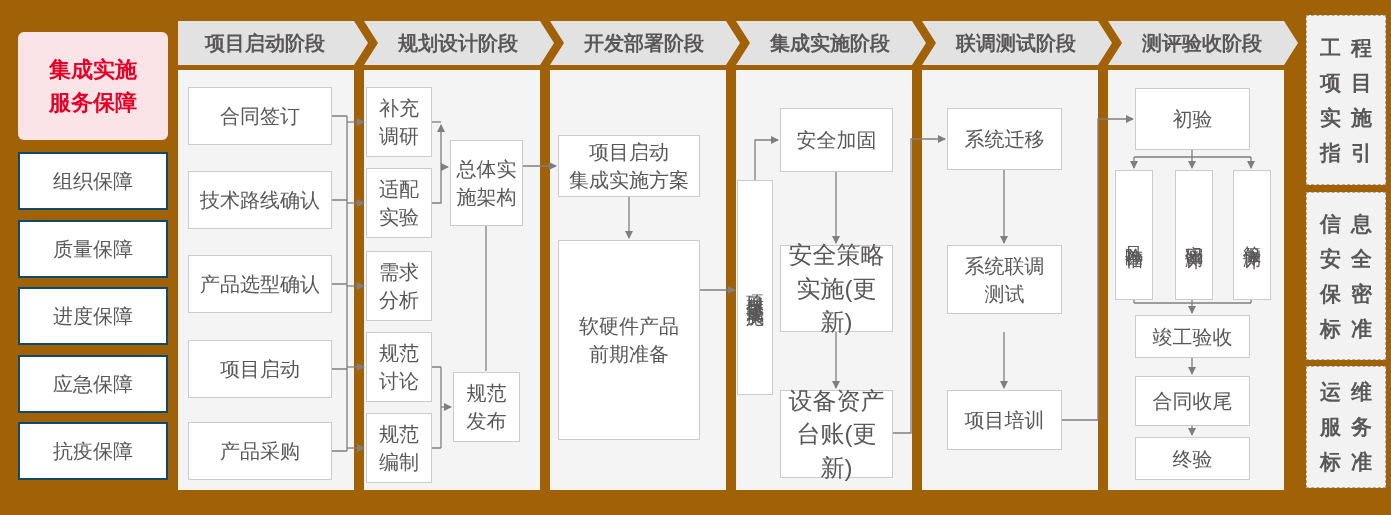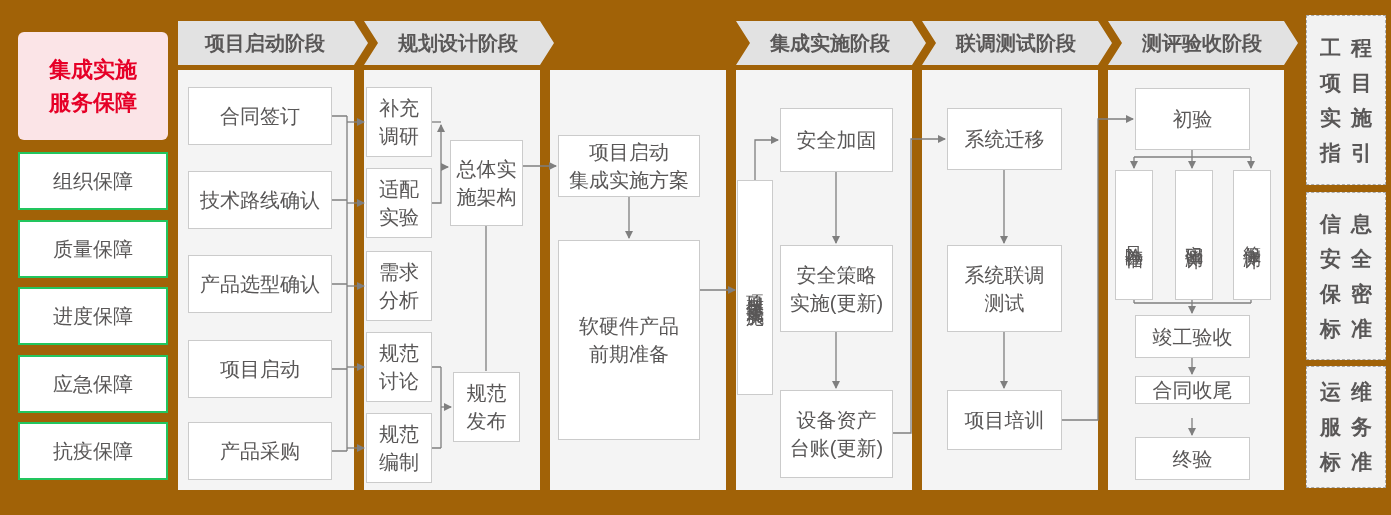--- a/index.html
+++ b/index.html
@@ -12,29 +12,29 @@
         display:flex;align-items:center;justify-content:center;
         font-weight:bold;font-size:20px;color:#595757;box-sizing:border-box;
         padding-right:16px;padding-left:14px;
         clip-path:polygon(0 0,calc(100% - 14px) 0,100% 50%,calc(100% - 14px) 100%,0 100%,14px 50%);}
   .band.first{clip-path:polygon(0 0,calc(100% - 14px) 0,100% 50%,calc(100% - 14px) 100%,0 100%);padding-left:0;}
 
   
   .node{position:absolute;background:#ffffff;border:1px solid #cbcbcb;box-sizing:border-box;
         display:flex;align-items:center;justify-content:center;text-align:center;
         font-size:20px;line-height:1.4;white-space:pre-line;z-index:2;color:#595757;}
-  .node.sm{font-size:20px;}
+  .node.sm{font-size:24px;}
   .node.vert{writing-mode:vertical-rl;text-orientation:upright;font-size:18px;letter-spacing:2px;line-height:1;}
 
   
   .title-card{position:absolute;left:18px;top:32px;width:150px;height:108px;background:#fbe4e7;
         border-radius:6px;color:#e60027;font-weight:bold;font-size:22px;line-height:1.5;
         display:flex;align-items:center;justify-content:center;text-align:center;white-space:pre-line;}
   .side-item{position:absolute;left:18px;width:150px;height:58px;background:#ffffff;
-        border:2px solid #22c55e;box-sizing:border-box;display:flex;align-items:center;
+        border:2px solid #0c4a6e;box-sizing:border-box;display:flex;align-items:center;
         justify-content:center;font-size:20px;color:#595757;}
 
   
   .std{position:absolute;left:1306px;width:80px;background:#f2f2f2;border:1px dashed #a9a9a9;
         box-sizing:border-box;display:flex;align-items:center;justify-content:center;z-index:2;}
   .std-grid{display:grid;grid-template-columns:auto auto;column-gap:10px;row-gap:7px;
         font-size:21px;font-weight:bold;color:#595757;text-align:center;}
 
   .connectors{position:absolute;left:0;top:0;width:1391px;height:515px;z-index:1;}
   .connectors path{stroke:#7f7f7f;stroke-width:1.3;fill:none;}
@@ -49,20 +49,23 @@
   <div class="panel" style="left:550px"></div>
   <div class="panel" style="left:736px"></div>
   <div class="panel" style="left:922px"></div>
   <div class="panel" style="left:1108px"></div>
 
   <div class="band first" style="left:178px">
       <span>项目启动阶段</span>
     </div>
   <div class="band" style="left:364px">
       <span>规划设计阶段</span>
+    </div>
+  <div class="band" style="left:550px">
+      <span>开发部署阶段</span>
     </div>
   <div class="band" style="left:736px">
       <span>集成实施阶段</span>
     </div>
   <div class="band" style="left:922px">
       <span>联调测试阶段</span>
     </div>
   <div class="band" style="left:1108px">
       <span>测评验收阶段</span>
     </div>
@@ -152,30 +155,30 @@
 前期准备</div>
 
   <div class="node vert" style="left:737px;top:180px;width:36px;height:215px">项目整体集成实施</div>
   <div class="node" style="left:780px;top:108px;width:113px;height:64px">安全加固</div>
   <div class="node sm" style="left:780px;top:245px;width:113px;height:87px">安全策略
 实施(更新)</div>
   <div class="node" style="left:947px;top:108px;width:115px;height:62px">系统迁移</div>
 
   <div class="node sm" style="left:780px;top:390px;width:113px;height:88px">设备资产
 台账(更新)</div>
-  <div class="node" style="left:947px;top:245px;width:115px;height:87px">系统联调
+  <div class="node" style="left:947px;top:245px;width:115px;height:69px">系统联调
 测试</div>
   <div class="node" style="left:947px;top:390px;width:115px;height:60px">项目培训</div>
 
   <div class="node" style="left:1135px;top:88px;width:115px;height:62px">初验</div>
   <div class="node vert" style="left:1115px;top:170px;width:38px;height:130px">风险评估</div>
   <div class="node vert" style="left:1175px;top:170px;width:38px;height:130px">密码测评</div>
   <div class="node vert" style="left:1233px;top:170px;width:38px;height:130px">等保测评</div>
   <div class="node" style="left:1135px;top:315px;width:115px;height:43px">竣工验收</div>
-  <div class="node" style="left:1135px;top:376px;width:115px;height:28px">合同收尾</div>
+  <div class="node" style="left:1135px;top:376px;width:115px;height:50px">合同收尾</div>
   <div class="node" style="left:1135px;top:437px;width:115px;height:43px">终验</div>
 
   <div class="std" style="top:15px;height:170px">
     <div class="std-grid">
         <span>工</span>
         <span>程</span>
         <span>项</span>
         <span>目</span>
         <span>实</span>
         <span>施</span>

